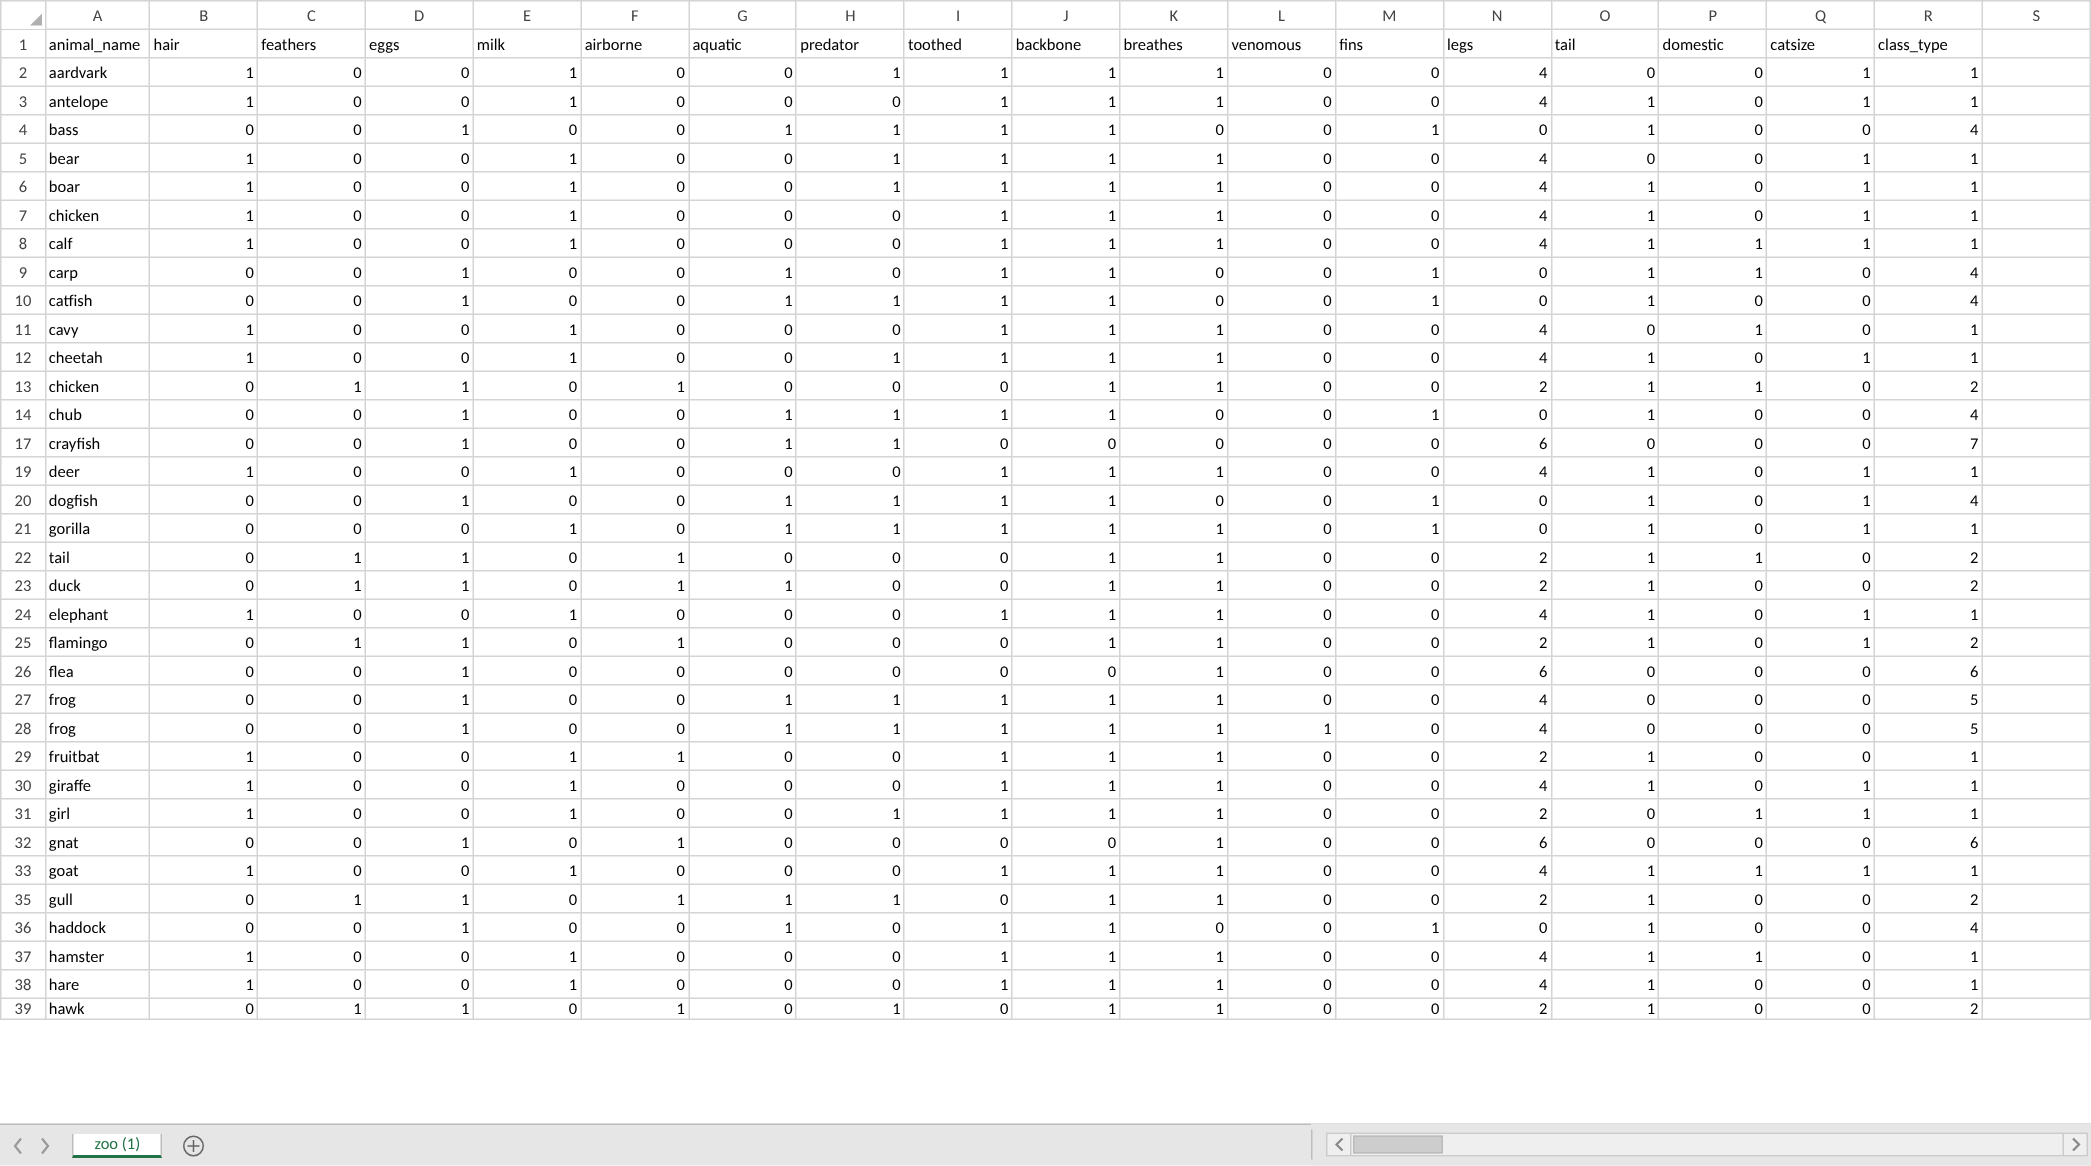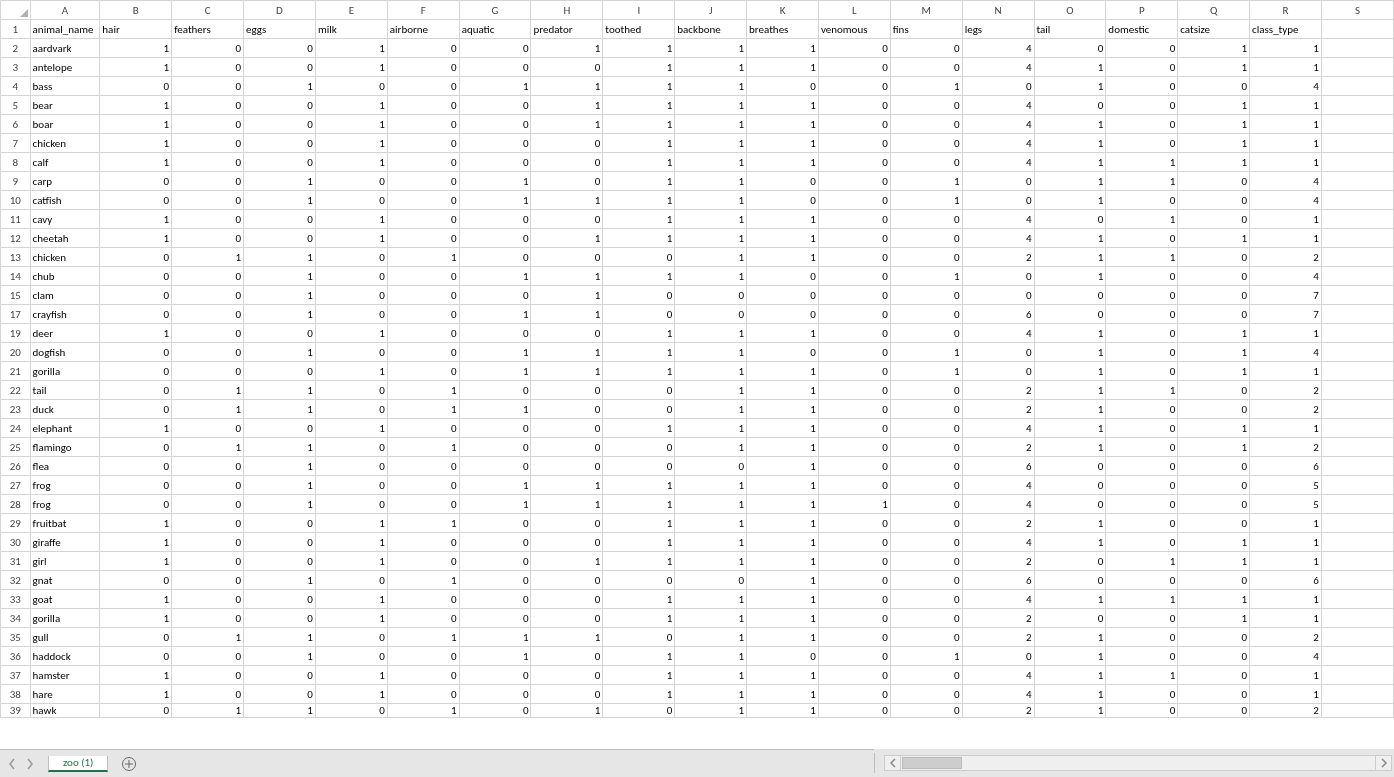--- a/index.html
+++ b/index.html
@@ -506,42 +506,20 @@
           <td class="num">0</td>
           <td class="num">1</td>
           <td class="num">0</td>
           <td class="num">1</td>
           <td class="num">0</td>
           <td class="num">0</td>
           <td class="num">4</td>
           <td class="text"></td>
         </tr>
         <tr>
-          <th class="row-head">15</th>
-          <td class="text">clam</td>
-          <td class="num">0</td>
-          <td class="num">0</td>
-          <td class="num">1</td>
-          <td class="num">0</td>
-          <td class="num">0</td>
-          <td class="num">0</td>
-          <td class="num">1</td>
-          <td class="num">0</td>
-          <td class="num">0</td>
-          <td class="num">0</td>
-          <td class="num">0</td>
-          <td class="num">0</td>
-          <td class="num">0</td>
-          <td class="num">0</td>
-          <td class="num">0</td>
-          <td class="num">0</td>
-          <td class="num">7</td>
-          <td class="text"></td>
-        </tr>
-        <tr>
           <th class="row-head">17</th>
           <td class="text">crayfish</td>
           <td class="num">0</td>
           <td class="num">0</td>
           <td class="num">1</td>
           <td class="num">0</td>
           <td class="num">0</td>
           <td class="num">1</td>
           <td class="num">1</td>
           <td class="num">0</td>
@@ -875,42 +853,20 @@
           <td class="num">0</td>
           <td class="num">0</td>
           <td class="num">1</td>
           <td class="num">1</td>
           <td class="num">1</td>
           <td class="num">0</td>
           <td class="num">0</td>
           <td class="num">4</td>
           <td class="num">1</td>
           <td class="num">1</td>
-          <td class="num">1</td>
-          <td class="num">1</td>
-          <td class="text"></td>
-        </tr>
-        <tr>
-          <th class="row-head">34</th>
-          <td class="text">gorilla</td>
-          <td class="num">1</td>
-          <td class="num">0</td>
-          <td class="num">0</td>
-          <td class="num">1</td>
-          <td class="num">0</td>
-          <td class="num">0</td>
-          <td class="num">0</td>
-          <td class="num">1</td>
-          <td class="num">1</td>
-          <td class="num">1</td>
-          <td class="num">0</td>
-          <td class="num">0</td>
-          <td class="num">2</td>
-          <td class="num">0</td>
-          <td class="num">0</td>
           <td class="num">1</td>
           <td class="num">1</td>
           <td class="text"></td>
         </tr>
         <tr>
           <th class="row-head">35</th>
           <td class="text">gull</td>
           <td class="num">0</td>
           <td class="num">1</td>
           <td class="num">1</td>

